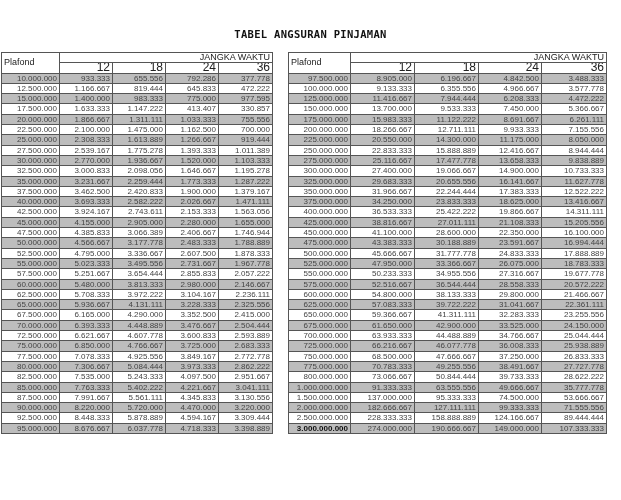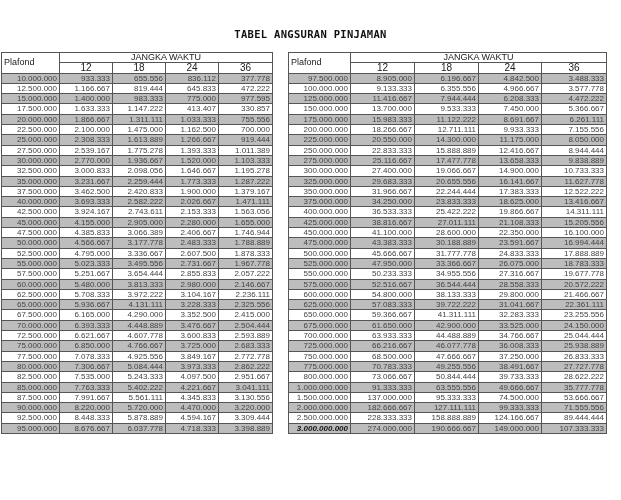--- a/index.html
+++ b/index.html
@@ -2,26 +2,26 @@
 <html><head>
 <meta charset="utf-8">
 <style>
   html, body { margin:0; padding:0; background:#ffffff; }
   body { width:621px; height:500px; position:relative; overflow:hidden; font-family:"Liberation Sans", sans-serif; color:#222; }
   .title { position:absolute; left:0; top:28px; width:621px; text-align:center; font-family:"DejaVu Sans Mono", monospace; font-weight:bold; font-size:10.5px; letter-spacing:0.3px; color:#111; }
   table.loan { position:absolute; border-collapse:collapse; table-layout:fixed; font-size:8px; }
   table.loan td, table.loan th { border:1px solid #555; padding:0 2px; height:9.3px; line-height:9.3px; white-space:nowrap; overflow:hidden; }
   table.loan th { font-weight:normal; background:#fff; color:#222; }
   th.plafond-h { font-weight:bold; font-size:9px; text-align:left; }
-  th.jangka-h { font-weight:bold; font-size:9px; text-align:center; height:10px; line-height:10px; }
-  th.term-h { font-size:10px; text-align:center; height:10px; line-height:10px; }
+  th.jangka-h { font-weight:bold; font-size:9px; text-align:right; height:10px; line-height:10px; }
+  th.term-h { font-size:12px; text-align:right; height:10px; line-height:10px; }
   td { text-align:right; color:#444; }
   tr.shaded td { background:#bdbdbd; }
   tr.plain td { background:#ffffff; }
-  td.bold { font-weight:bold; color:#111;font-style:italic; }
+  td.bold { font-weight:bold; color:#111; }
   #left-table { left:1px; top:52px; width:271px; }
   #right-table { left:288px; top:52px; width:318px; }
 </style>
 </head>
 <body>
 
 <div class="title">TABEL ANGSURAN PINJAMAN</div>
 
 <table class="loan" id="left-table">
   <colgroup>
@@ -41,21 +41,21 @@
       <th class="term-h">18</th>
       <th class="term-h">24</th>
       <th class="term-h">36</th>
     </tr>
   </thead>
   <tbody id="left-body">
       <tr class="shaded">
         <td>10.000.000</td>
         <td>933.333</td>
         <td>655.556</td>
-        <td>836.112</td>
+        <td>792.286</td>
         <td>377.778</td>
       </tr>
       <tr class="plain">
         <td>12.500.000</td>
         <td>1.166.667</td>
         <td>819.444</td>
         <td>645.833</td>
         <td>472.222</td>
       </tr>
       <tr class="shaded">

